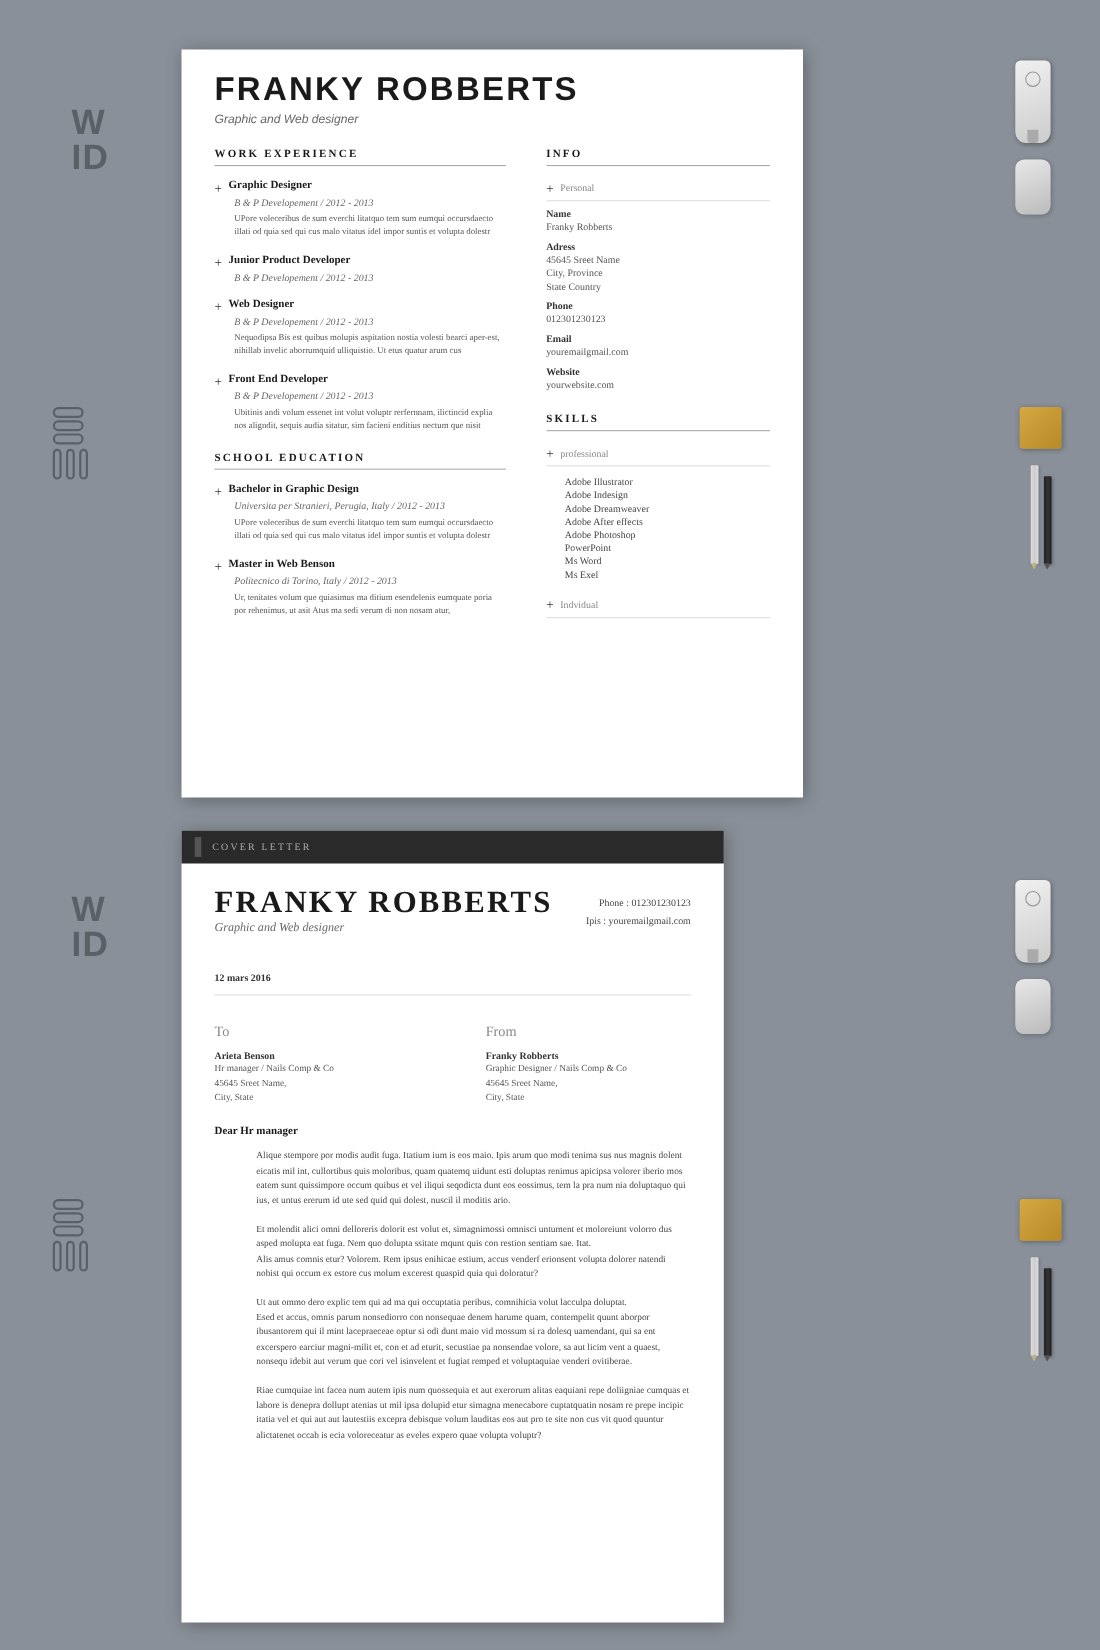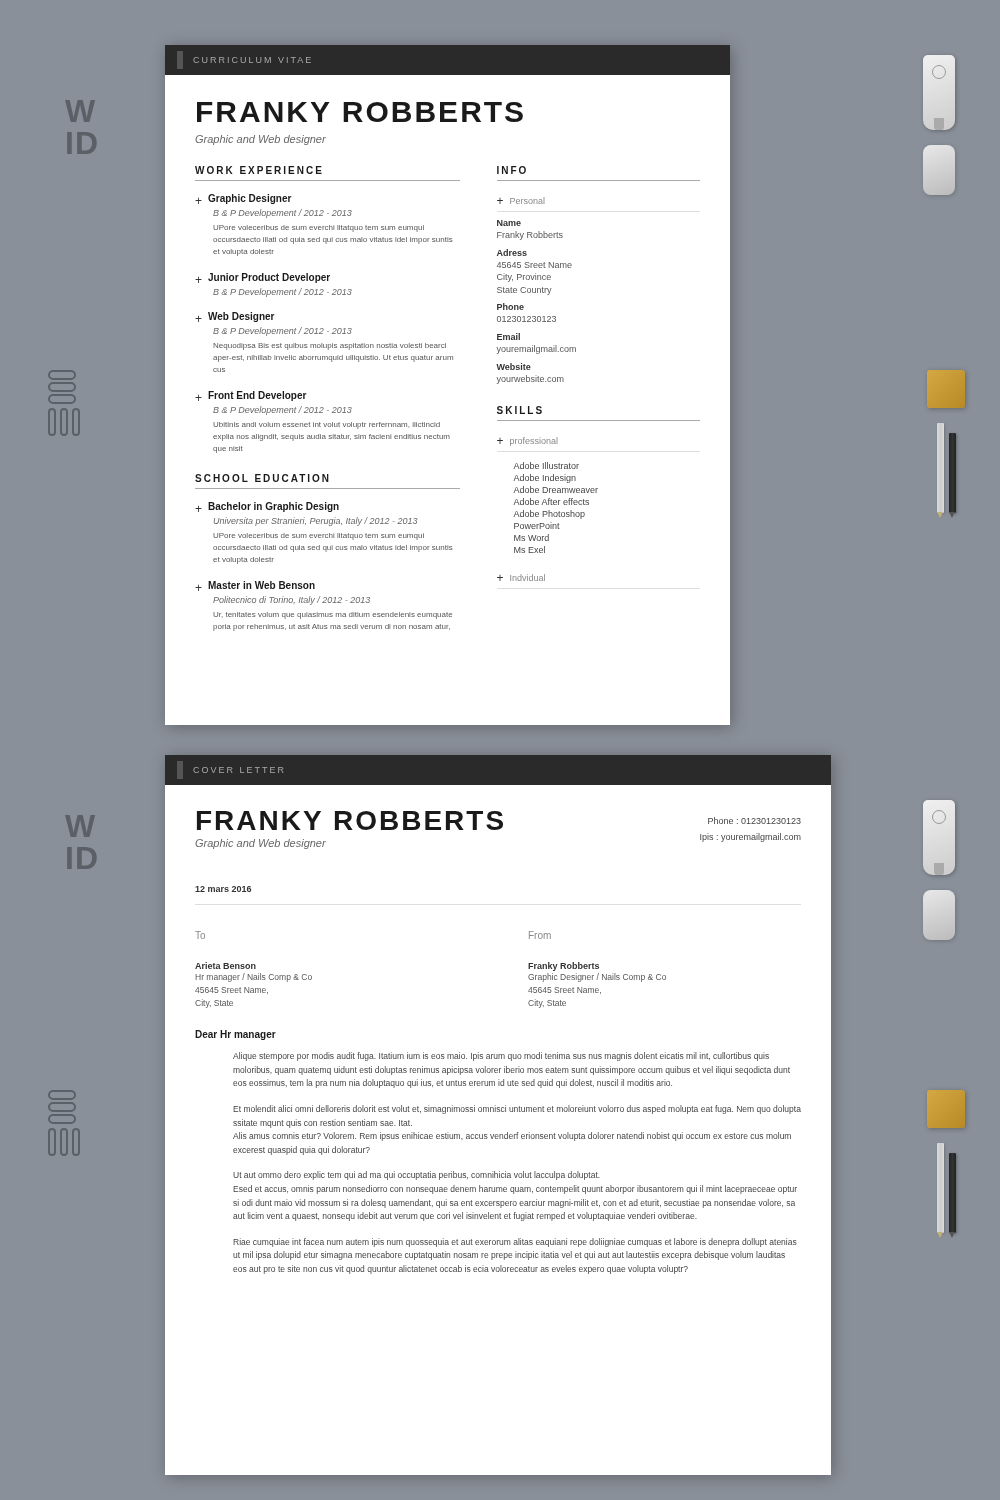--- a/index.html
+++ b/index.html
@@ -61,20 +61,21 @@
       font-size: 11px;
       color: #666;
       font-style: italic;
       margin-bottom: 20px;
     }
 
     
     .resume-columns {
       display: flex;
       gap: 37px;
+      font-family: Liberation Serif, serif;
     }
     .col-left {
       flex: 1.3;
     }
     .col-right {
       flex: 1;
     }
 
     .section-title {
       font-size: 10px;
@@ -161,22 +162,23 @@
       font-size: 9px;
       color: #444;
       padding: 1px 0;
       margin-left: 17px;
     }
 
     
     .cover-doc {
       top: 755px;
       left: 165px;
-      width: 666px;
+      width: 493px;
       min-height: 720px;
+      font-family: Liberation Serif, serif;
     }
 
     .cover-body {
       padding: 20px 30px 30px 30px;
     }
 
     .cover-header-row {
       display: flex;
       justify-content: space-between;
       align-items: flex-start;
@@ -214,23 +216,23 @@
 
     .cover-to-from {
       display: flex;
       gap: 60px;
       margin-bottom: 20px;
     }
     .cover-to-from-section {
       flex: 1;
     }
     .to-from-label {
-      font-size: 10px;
+      font-size: 13px;
       color: #888;
-      margin-bottom: 20px;
+      margin-bottom: 9px;
     }
     .to-from-name {
       font-size: 9px;
       font-weight: bold;
       color: #333;
     }
     .to-from-detail {
       font-size: 8.5px;
       color: #555;
       line-height: 1.5;
@@ -273,24 +275,20 @@
       font-size: 32px;
       font-weight: 900;
       letter-spacing: 1px;
       line-height: 1;
     }
   </style>
 </head>
 <body>
 
 <div class="document resume-doc">
-  <div class="doc-header-bar">
-    <div class="accent-block"></div>
-    <span class="doc-type-label">CURRICULUM VITAE</span>
-  </div>
   <div class="resume-body">
     <div class="resume-name">FRANKY ROBBERTS</div>
     <div class="resume-subtitle">Graphic and Web designer</div>
 
     <div class="resume-columns">
 
       <div class="col-left">
 
         <div class="section-title">WORK EXPERIENCE</div>
 

